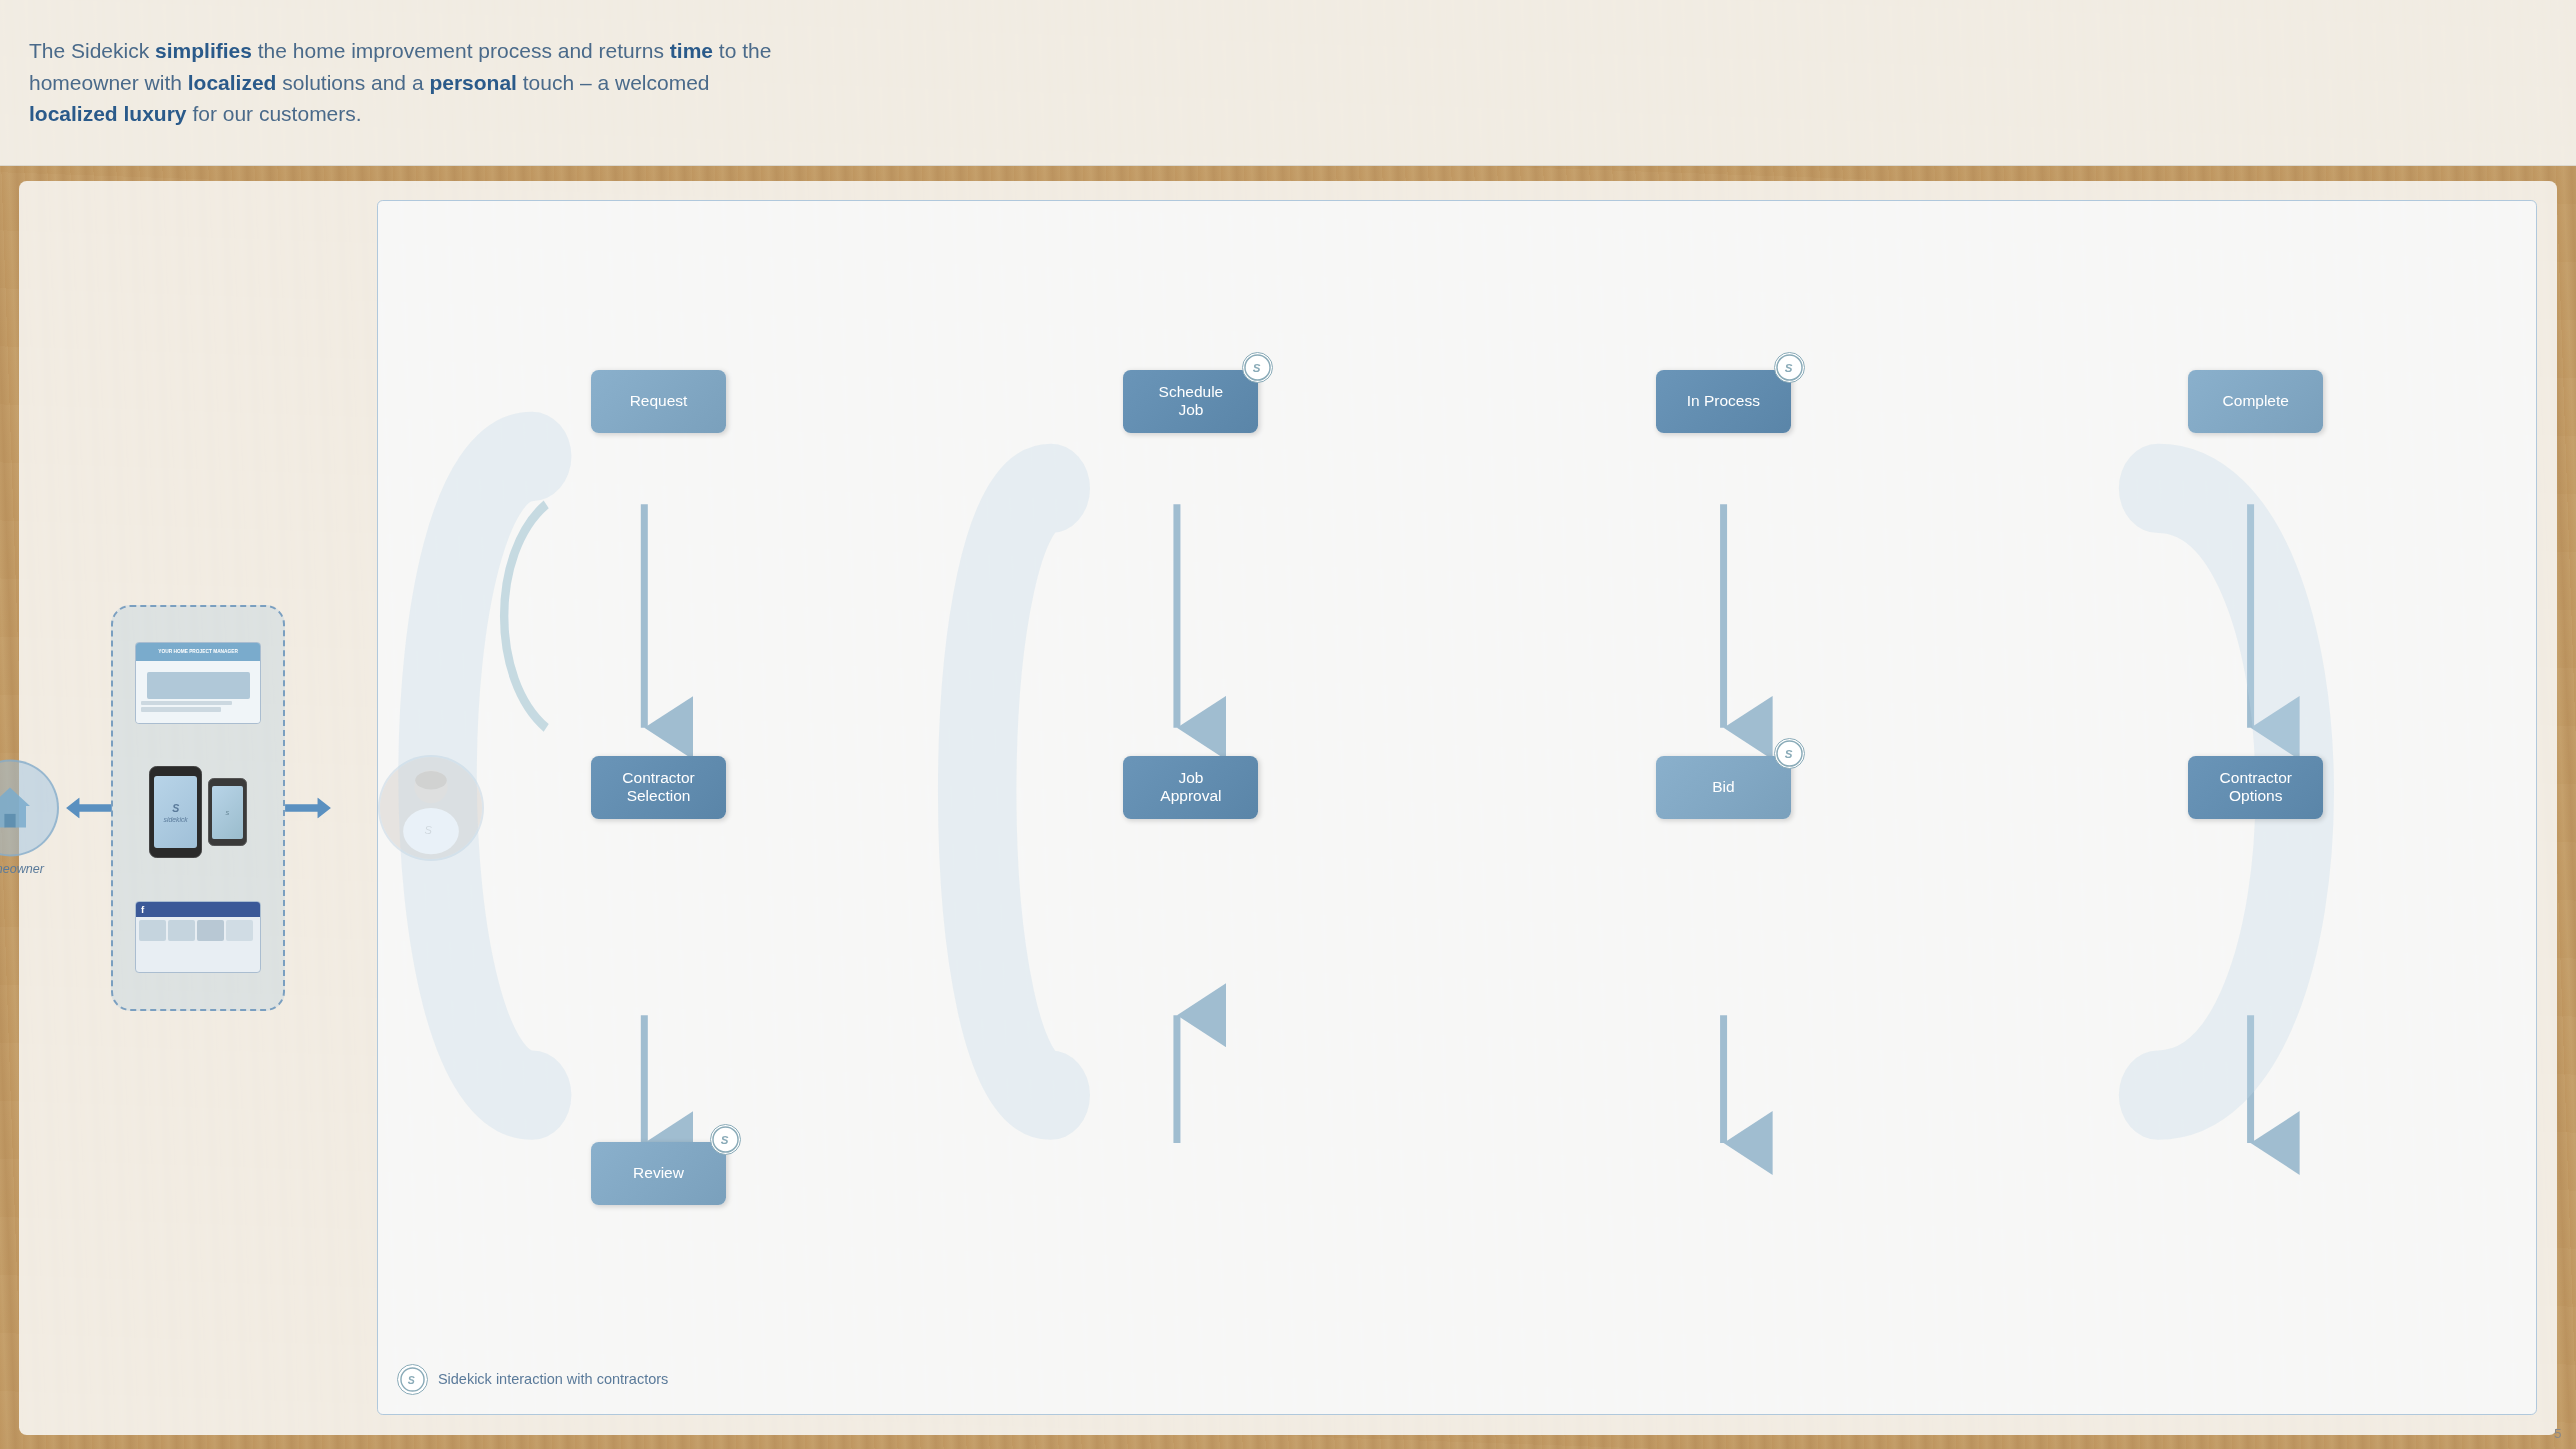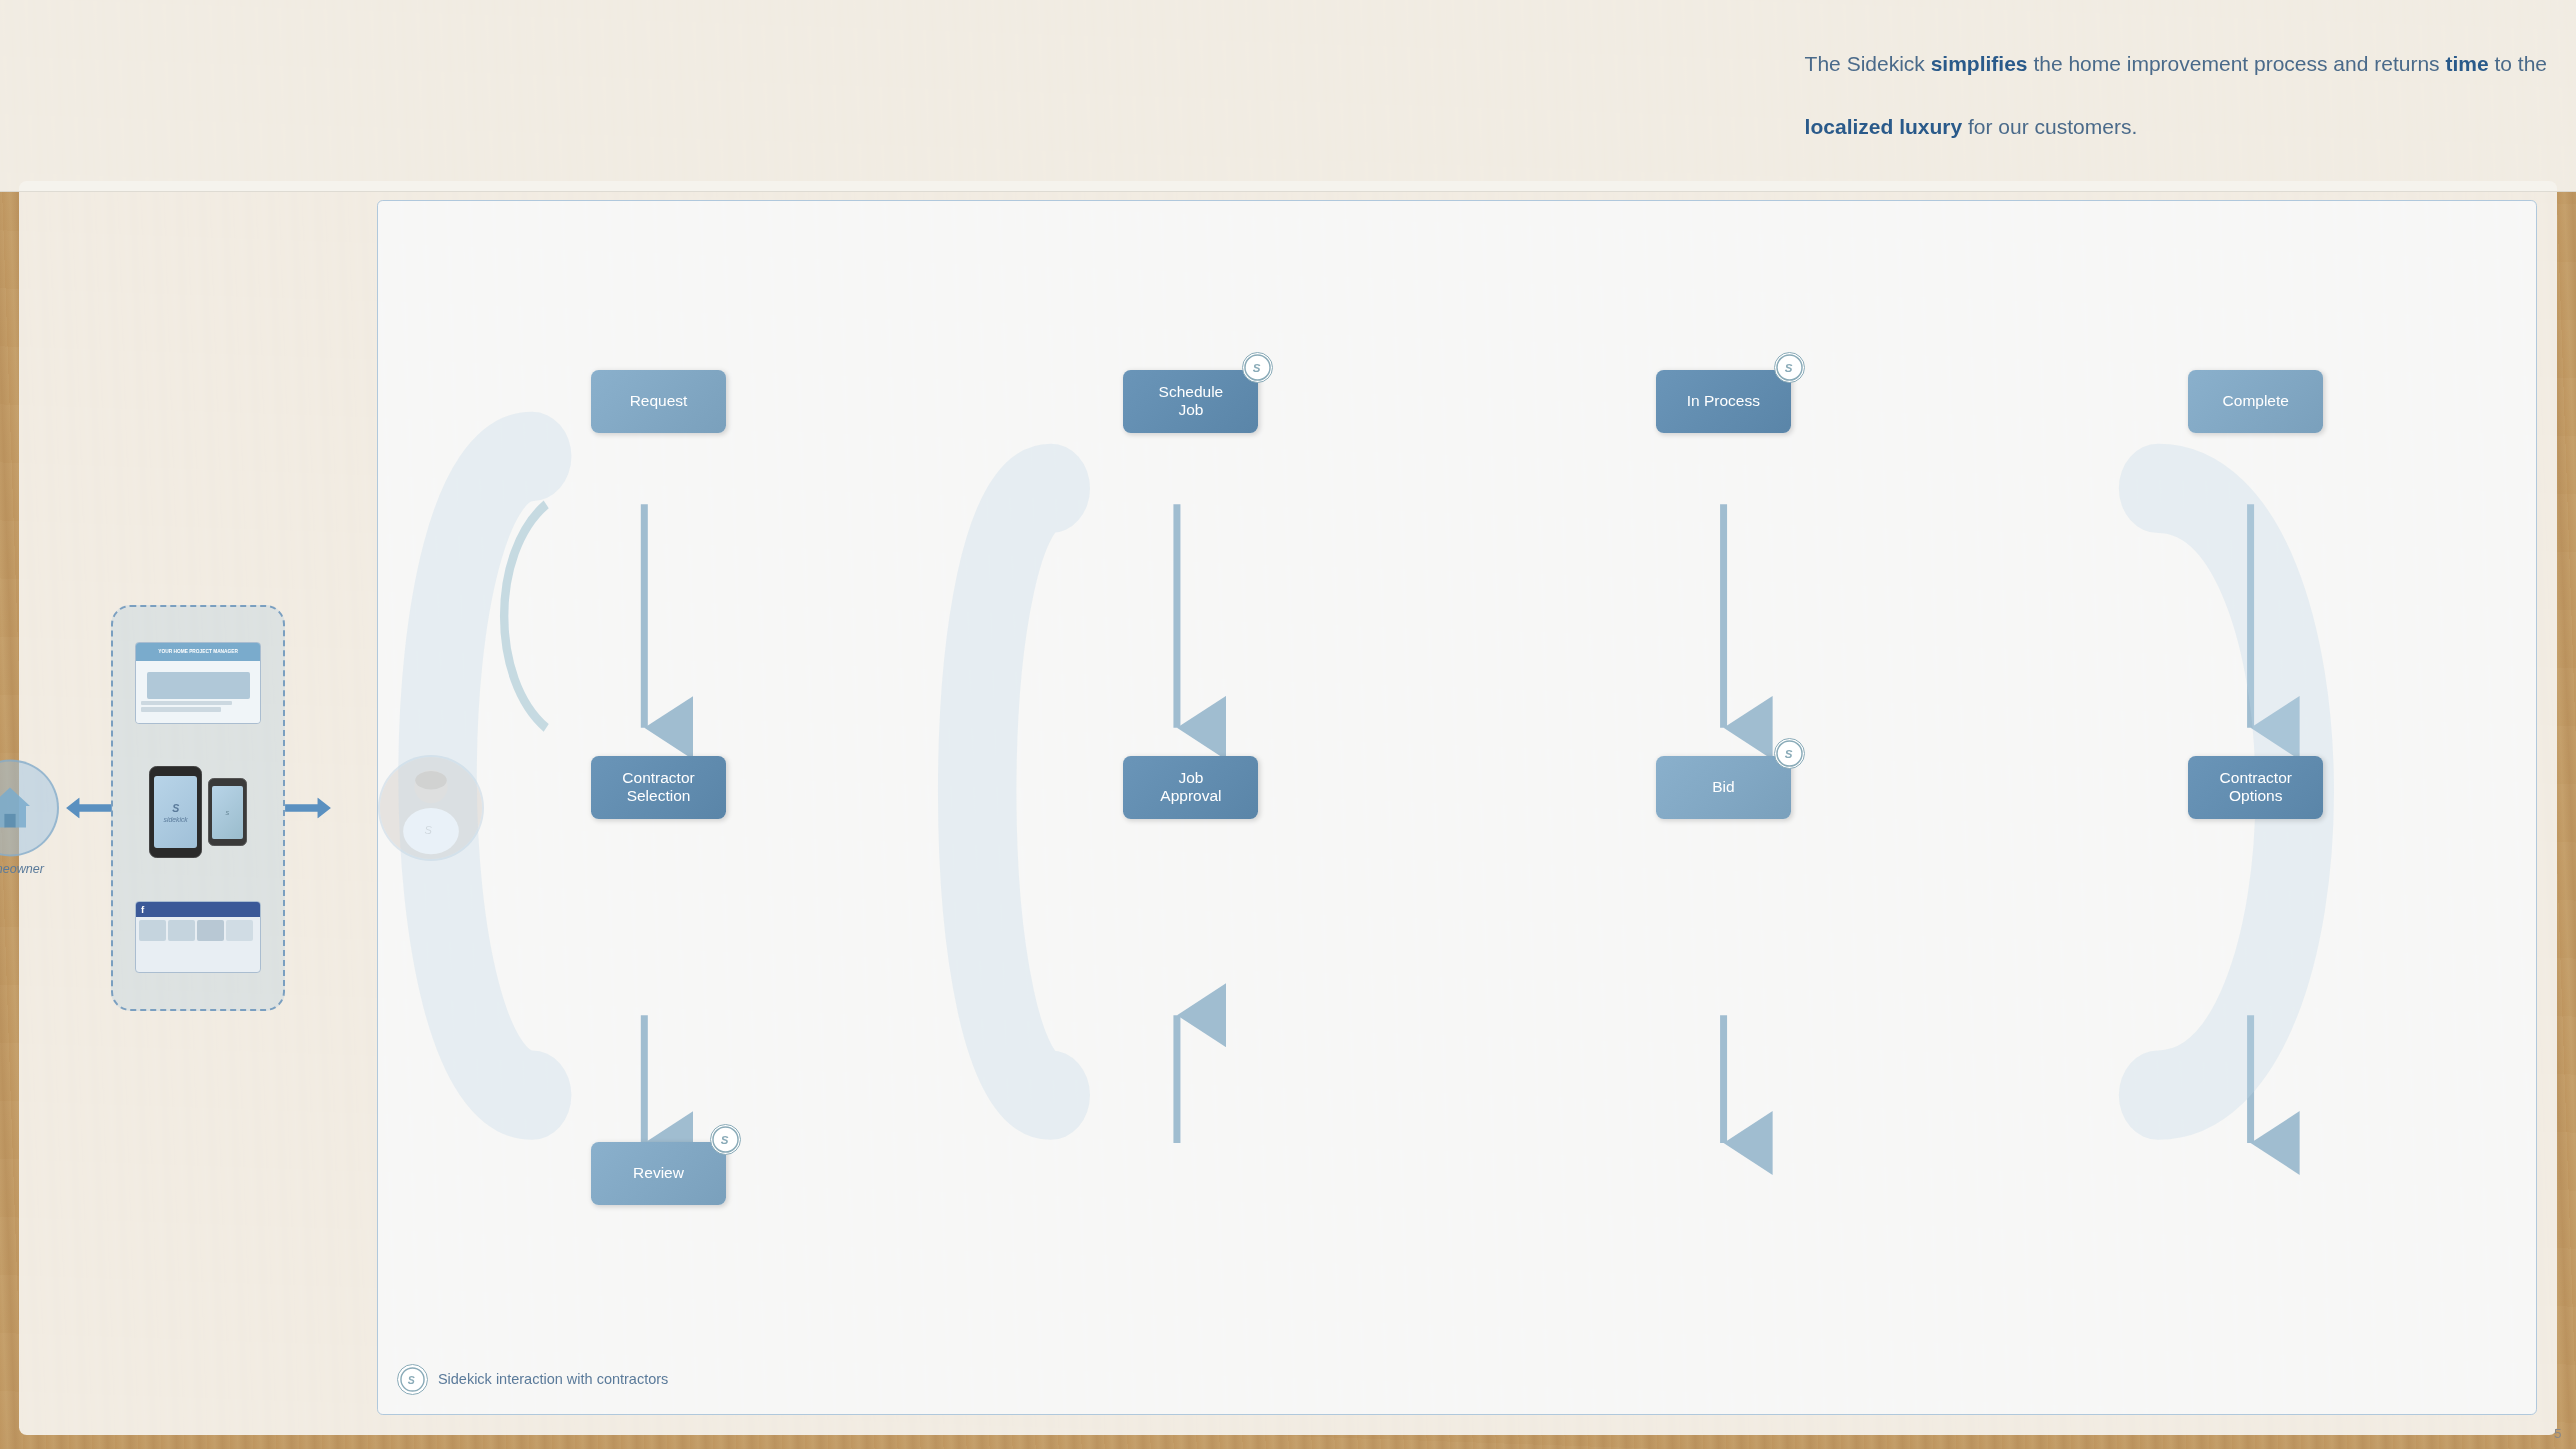--- a/index.html
+++ b/index.html
@@ -26,28 +26,27 @@
           2deg,
           rgba(180,130,60,0.1) 0px, rgba(210,170,110,0.1) 58px
         );
       background-color: #c4a06e;
     }
 
     
     .header-section {
       position: absolute;
       top: 0; left: 0; right: 0;
-      height: 192px;
+      height: 166px;
       background: rgba(245,243,238,0.92);
       border-bottom: 1.9px solid rgba(200,195,185,0.5);
       display: flex;
       align-items: center;
       padding: 19.3px 29px;
       z-index: 10;
-      justify-content: flex-end;
     }
 
     .header-text {
       font-size: 21px;
       line-height: 1.5;
       color: #4a6a8a;
     }
 
     .header-text .bold { font-weight: 800; }
     .header-text .blue-bold { font-weight: 800; color: #2a5a8a; }
@@ -377,20 +376,23 @@
 <body>
 
 <div class="wood-bg"></div>
 
 <div class="header-section">
   <div class="header-text">
     <span>
       The Sidekick <span class="bold blue-bold">simplifies</span> the home improvement process and returns <span class="bold blue-bold">time</span> to the
     </span>
     <br>
+    <span>
+      homeowner with <span class="bold blue-bold">localized</span> solutions and a <span class="bold blue-bold">personal</span> touch – a welcomed
+    </span>
     <br>
     <span class="bold blue-bold">localized luxury</span>
     <span> for our customers.</span>
   </div>
 </div>
 
 <div class="main-area">
   <div class="content-card">
 
     <div class="left-section">

